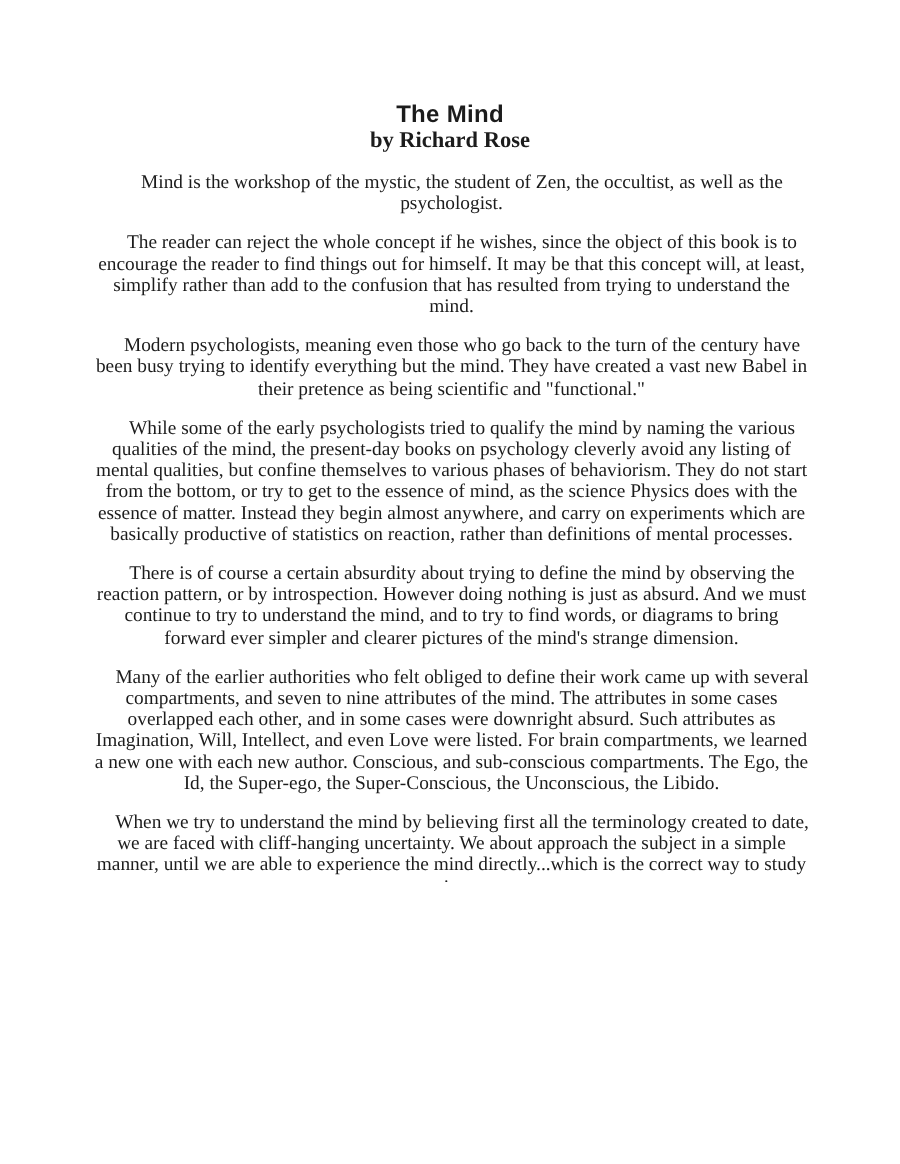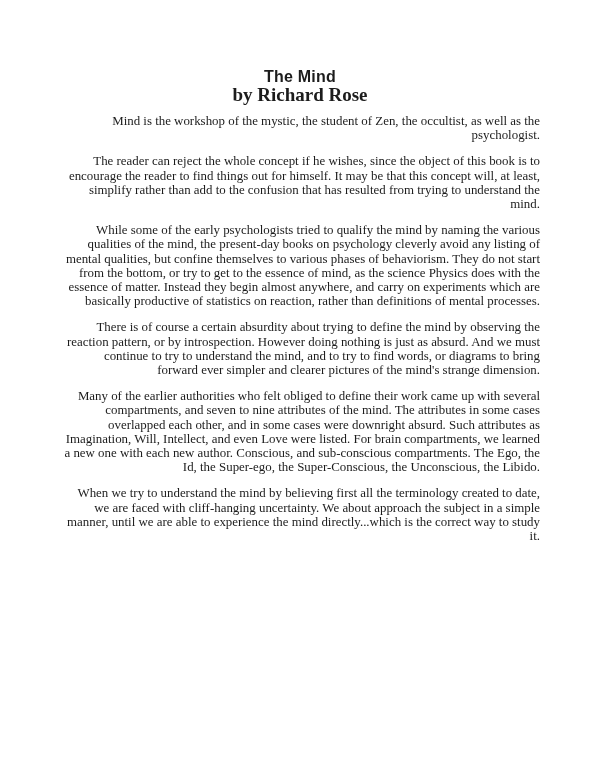--- a/index.html
+++ b/index.html
@@ -29,32 +29,32 @@
     letter-spacing: 0.2px;
   }
   .doc-byline {
     position: absolute;
     top: 87px;
     left: 0;
     width: 100%;
     text-align: center;
     font-family: "Liberation Serif", serif;
     font-weight: 700;
-    font-size: 19px;
+    font-size: 15px;
     line-height: 15px;
   }
   .doc-body {
     position: absolute;
     top: 114px;
     left: 62px;
     width: 478px;
     font-family: "Liberation Serif", serif;
     font-size: 12.9px;
     line-height: 14.2px;
-    text-align: right;
+    text-align: center;
   }
   .doc-body p {
     margin: 0 0 12px 0;
     text-indent: 14px;
   }
   .doc-footer {
     position: absolute;
     top: 713px;
     left: 0;
     width: 600px;
@@ -86,20 +86,21 @@
 
 <div class="page">
 
   <div class="doc-title">The Mind</div>
 
   <div class="doc-byline">by Richard Rose</div>
 
   <div class="doc-body">
     <p>Mind is the workshop of the mystic, the student of Zen, the occultist, as well as the psychologist.</p>
     <p>The reader can reject the whole concept if he wishes, since the object of this book is to encourage the reader to find things out for himself. It may be that this concept will, at least, simplify rather than add to the confusion that has resulted from trying to understand the mind.</p>
+    <p>Modern psychologists, meaning even those who go back to the turn of the century have been busy trying to identify everything but the mind. They have created a vast new Babel in their pretence as being scientific and "functional."</p>
     <p>While some of the early psychologists tried to qualify the mind by naming the various qualities of the mind, the present-day books on psychology cleverly avoid any listing of mental qualities, but confine themselves to various phases of behaviorism. They do not start from the bottom, or try to get to the essence of mind, as the science Physics does with the essence of matter. Instead they begin almost anywhere, and carry on experiments which are basically productive of statistics on reaction, rather than definitions of mental processes.</p>
     <p>There is of course a certain absurdity about trying to define the mind by observing the reaction pattern, or by introspection. However doing nothing is just as absurd. And we must continue to try to understand the mind, and to try to find words, or diagrams to bring forward ever simpler and clearer pictures of the mind's strange dimension.</p>
     <p>Many of the earlier authorities who felt obliged to define their work came up with several compartments, and seven to nine attributes of the mind. The attributes in some cases overlapped each other, and in some cases were downright absurd. Such attributes as Imagination, Will, Intellect, and even Love were listed. For brain compartments, we learned a new one with each new author. Conscious, and sub-conscious compartments. The Ego, the Id, the Super-ego, the Super-Conscious, the Unconscious, the Libido.</p>
     <p>When we try to understand the mind by believing first all the terminology created to date, we are faced with cliff-hanging uncertainty. We about approach the subject in a simple manner, until we are able to experience the mind directly...which is the correct way to study it.</p>
   </div>
 
   <div class="doc-footer">
     <span class="pagenum">1</span>
     <span class="copyright">© 2002 Richard Rose.&nbsp; All rights reserved.</span>
   </div>

